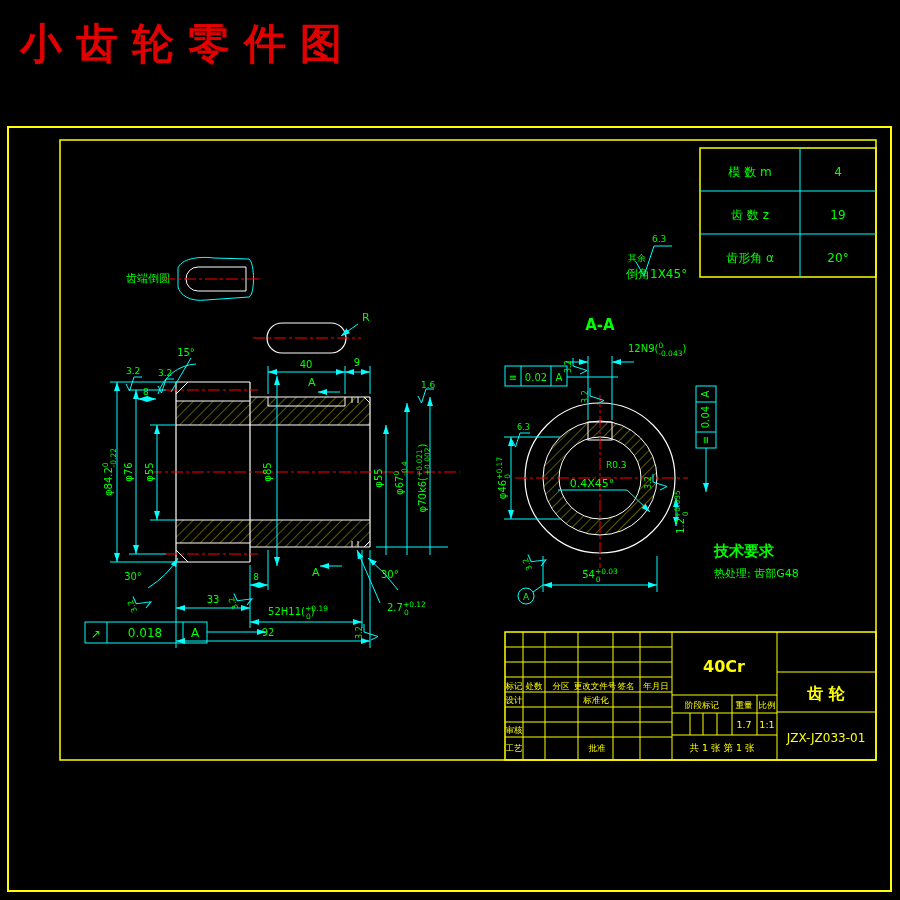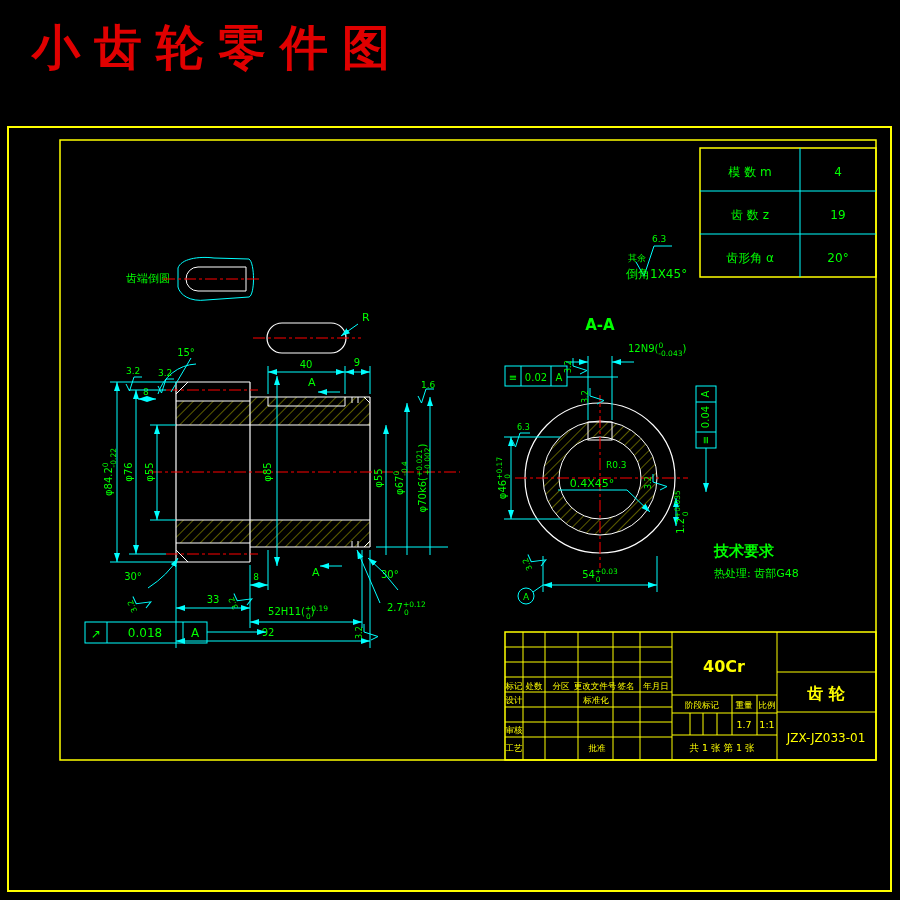--- a/index.html
+++ b/index.html
@@ -1,18 +1,18 @@
 <!DOCTYPE html>
 <html><head>
 <meta charset="utf-8">
 <style>
   html,body{margin:0;padding:0;background:#000;width:900px;height:900px;position:relative;overflow:hidden;
     font-family:"DejaVu Sans",sans-serif}
-  #page-title{position:absolute;left:32px;top:16px;font-family:"Liberation Serif",serif;
-    font-weight:bold;font-size:48px;color:#e00000;letter-spacing:14px;white-space:nowrap}
+  #page-title{position:absolute;left:20px;top:16px;font-family:"Liberation Serif",serif;
+    font-weight:bold;font-size:42px;color:#e00000;letter-spacing:14px;white-space:nowrap}
   svg{position:absolute;left:0;top:0}
   svg text{font-family:"DejaVu Sans",sans-serif}
   .geo{stroke:#fff;stroke-width:1.2;fill:none}
   .geo2{stroke:#fff;stroke-width:1;fill:none}
   .dl{stroke:#00ffff;stroke-width:1;fill:none}
   .cl{stroke:#ff0000;stroke-width:1;stroke-dasharray:12 3 3 3;fill:none}
   .fr{stroke:#ffff00;fill:none}
   .dim{fill:#00ff00;font-size:10px}
   .dim9{fill:#00ff00;font-size:9px}
   .dim8{fill:#00ff00;font-size:8px}

